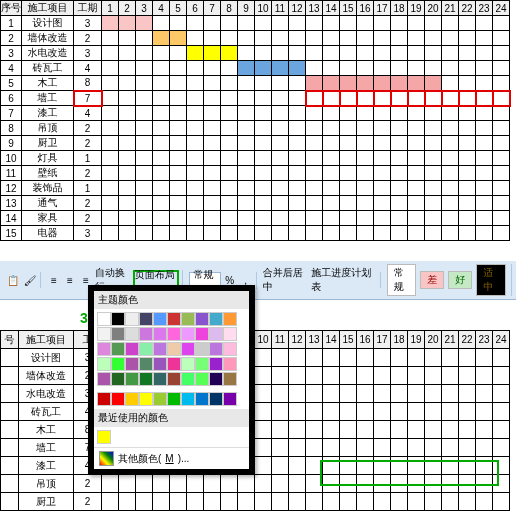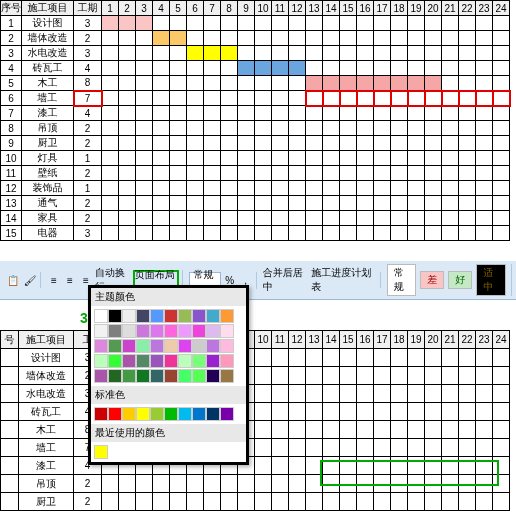--- a/index.html
+++ b/index.html
@@ -17,21 +17,21 @@
 .pink2{background:#f5a7a7}
 .red-box{border:2px solid #e00000!important}
 .ribbon{background:linear-gradient(#cfe4f8,#b8d6f0);height:17px;display:flex;align-items:center;padding:0 4px;font-size:11px}
 .ribbon span{margin-right:12px}
 .ribbon .active{background:#fff;padding:1px 6px;border-radius:2px}
 .toolbar{background:#dbe9f7;padding:3px 4px;display:flex;align-items:center;gap:3px;flex-wrap:nowrap;border-bottom:1px solid #9bb7d6;position:relative}
 .tgroup{display:flex;align-items:center;gap:2px;padding:0 3px;border-right:1px solid #b0c8e0}
 .tbtn{min-width:14px;height:16px;display:inline-flex;align-items:center;justify-content:center;font-size:10px;cursor:pointer}
 .select{background:#fff;border:1px solid #9bb7d6;height:15px;padding:0 3px;font-size:10px;display:inline-flex;align-items:center}
 .green-box{border:2px solid #0a0}
-.color-picker{position:absolute;top:24px;left:88px;background:#fff;border:3px solid #000000;box-shadow:2px 2px 4px rgba(0,0,0,.3);width:155px;z-index:10;font-size:10px}
+.color-picker{position:absolute;top:24px;left:88px;background:#fff;border:6px solid #000000;box-shadow:2px 2px 4px rgba(0,0,0,.3);width:155px;z-index:10;font-size:10px}
 .cp-title{background:#e8e8e8;padding:2px 4px;font-size:10px}
 .cp-grid{display:grid;grid-template-columns:repeat(10,13px);gap:1px;padding:3px}
 .sw{width:12px;height:12px;border:1px solid #ccc;cursor:pointer}
 .cp-row{padding:3px 5px;border-top:1px solid #ddd;display:flex;align-items:center;gap:4px;cursor:pointer}
 .cp-row .ic{width:13px;height:13px;border:1px solid #999}
 .title2{position:absolute;right:80px;top:68px;font-size:16px;text-decoration:underline}
 .sec2 td,.sec2 th{height:18px}
 .sec2 .b-col{width:55px}
 .green-ann{position:absolute;color:#0a0;font-size:14px;font-weight:bold}
 .style-box{background:#fff;border:1px solid #bbb;padding:1px 6px;font-size:10px;margin-right:2px}
@@ -589,37 +589,37 @@
           <div class="sw" style="background:#262"></div>
           <div class="sw" style="background:#494"></div>
           <div class="sw" style="background:#172"></div>
           <div class="sw" style="background:#366"></div>
           <div class="sw" style="background:#943"></div>
           <div class="sw" style="background:#4f6"></div>
           <div class="sw" style="background:#5f5"></div>
           <div class="sw" style="background:#205"></div>
           <div class="sw" style="background:#974"></div>
         </div>
-        <div class="cp-title">标准色</div>
         <div class="cp-grid">
           <div class="sw" style="background:#c00"></div>
           <div class="sw" style="background:#f00"></div>
           <div class="sw" style="background:#fc0"></div>
           <div class="sw" style="background:#ff0"></div>
           <div class="sw" style="background:#9c3"></div>
           <div class="sw" style="background:#0b0"></div>
           <div class="sw" style="background:#0be"></div>
           <div class="sw" style="background:#07c"></div>
           <div class="sw" style="background:#036"></div>
           <div class="sw" style="background:#70a"></div>
         </div>
         <div class="cp-title">最近使用的颜色</div>
         <div class="cp-grid">
           <div class="sw" style="background:#ff0"></div>
         </div>
+        <div class="cp-row"><span class="ic" style="background:linear-gradient(45deg,red,yellow,green,blue)"></span>其他颜色(<u>M</u>)...</div>
       </div>
     </div>
  <div class="title2">施工进度计划表</div>
  <div id="t2wrap" style="position:relative">
       <table class="sec2" style="margin-top:30px">
         <tbody>
           <tr class="header-row">
             <td class="a-col">号</td>
             <td class="b-col">施工项目</td>
             <td class="c-col">工</td>

